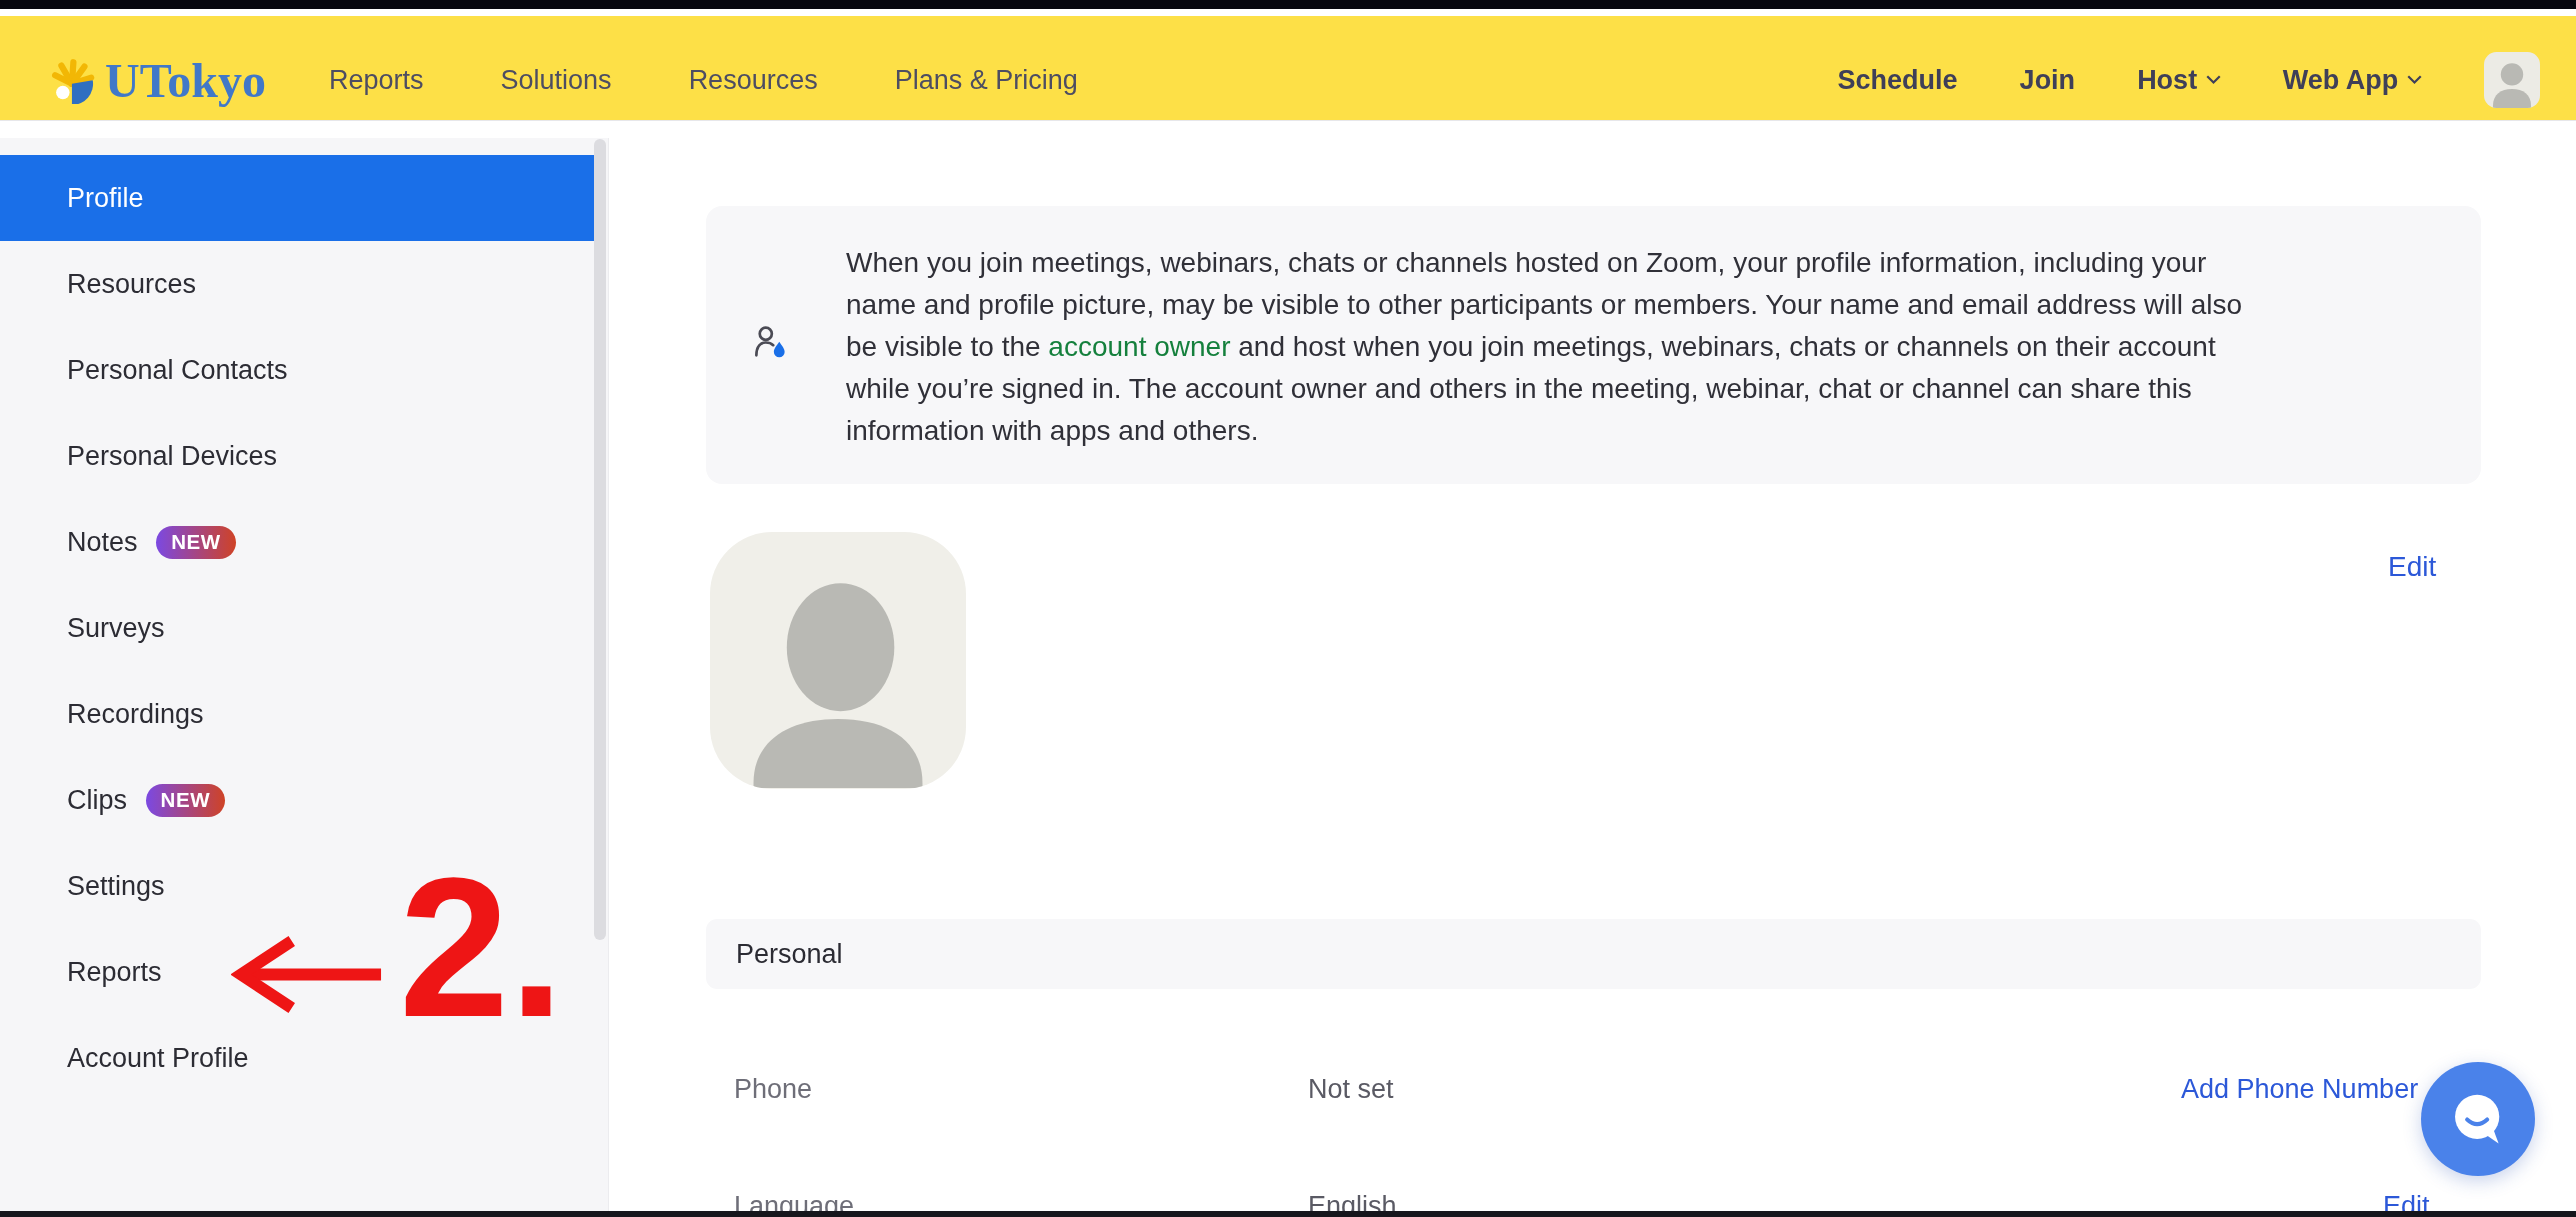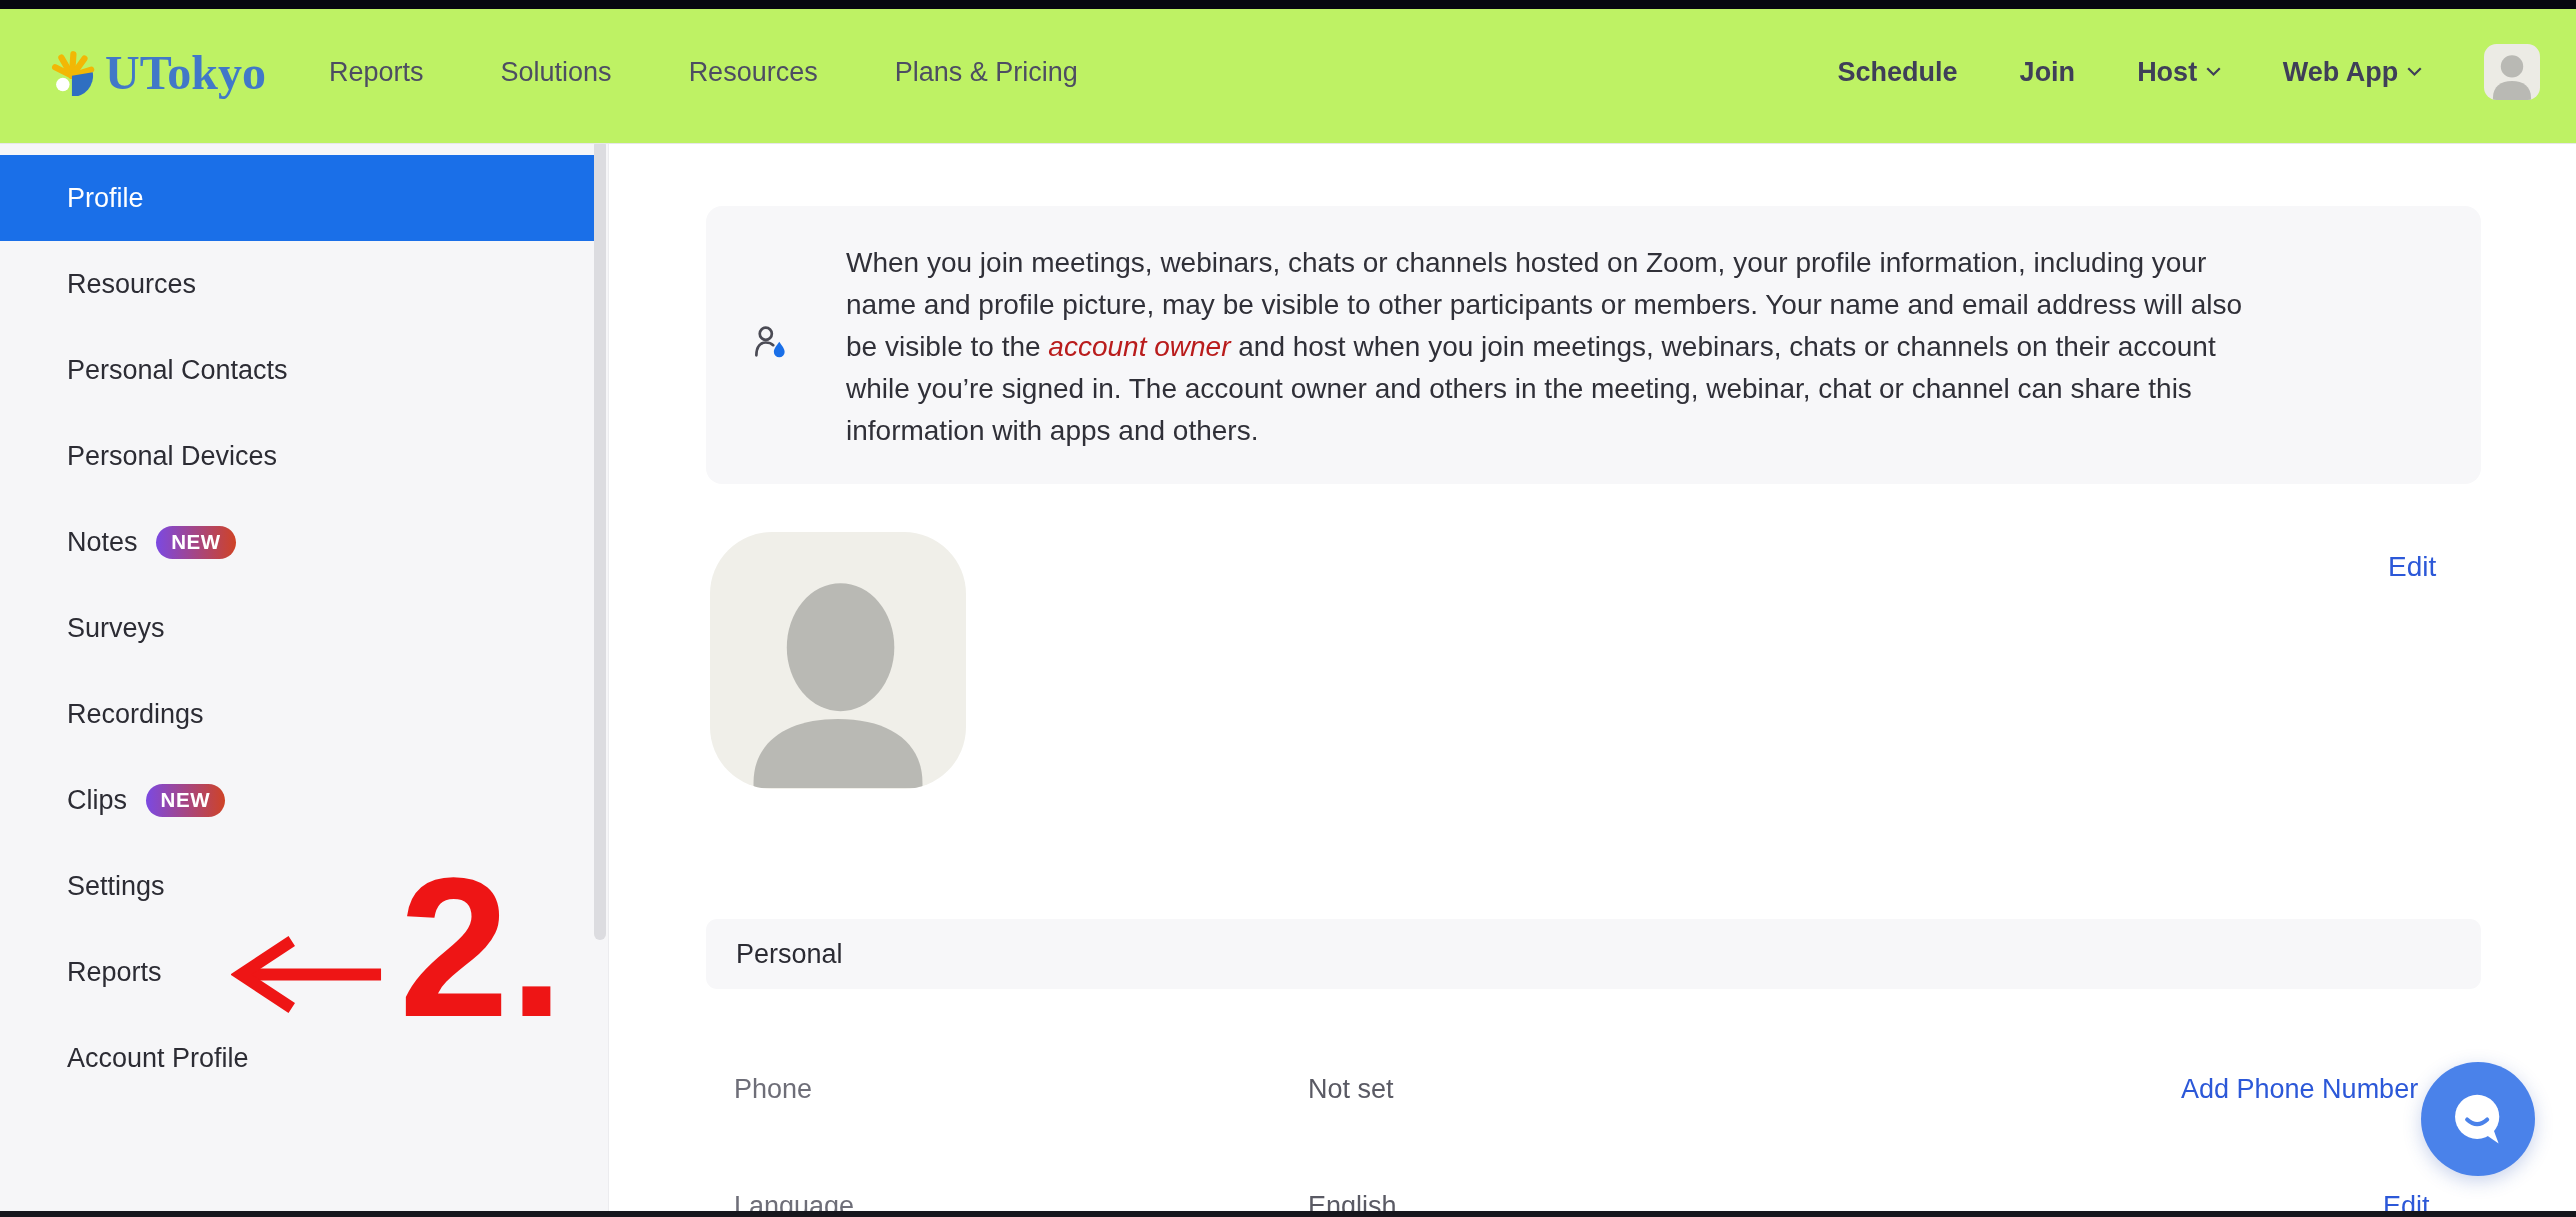--- a/index.html
+++ b/index.html
@@ -5,21 +5,21 @@
   html,body{margin:0;padding:0;}
   body{
     width:2576px;height:1217px;position:relative;overflow:hidden;
     background:#ffffff;font-family:"Liberation Sans",sans-serif;
   }
   
   .top-bar{position:absolute;left:0;top:0;width:100%;height:8.7px;background:#07070f;z-index:60;}
   .bottom-bar{position:absolute;left:0;top:1211px;width:100%;height:6.2px;background:#16161c;z-index:60;}
 
   
-  .header{position:absolute;left:0;top:8px;width:100%;height:136px;background:#bef264;
+  .header{position:absolute;left:0;top:16px;width:100%;height:105px;background:#fde047;
     border-bottom:1.2px solid #e7e7ea;box-sizing:border-box;z-index:20;}
   .logo{position:absolute;left:47px;top:0;height:128px;display:flex;align-items:center;gap:10px;}
   .logo svg{width:48px;height:48px;}
   .logo-text{font-family:"Liberation Serif",serif;font-weight:700;font-size:48px;color:#4178c8;}
   .nav-links{position:absolute;left:329px;top:0;height:128px;display:flex;align-items:center;gap:77px;}
   .nav-link{font-size:27px;color:#4d4d62;font-weight:500;white-space:nowrap;cursor:pointer;}
   .header-right{position:absolute;right:36px;top:0;height:128px;display:flex;align-items:center;gap:62px;}
   .action-link{font-size:27px;color:#3f3f58;font-weight:700;white-space:nowrap;cursor:pointer;
     display:flex;align-items:center;gap:8.7px;}
   .chev{width:15px;height:10px;}
@@ -34,21 +34,21 @@
   .side-item.active{background:#1a6fe8;color:#ffffff;}
   .new-badge{background:linear-gradient(90deg,#7b49e2,#cf4326);color:#fff;font-weight:700;
     font-size:20.5px;padding:6.2px 15px;border-radius:27px;letter-spacing:0.6px;line-height:1;}
   .scroll-thumb{position:absolute;left:594px;top:1.2px;width:12.4px;height:801px;background:#dcdce0;border-radius:6.2px;}
 
   
   .notice{position:absolute;left:706px;top:206px;width:1775px;height:278px;background:#f7f7f9;border-radius:16px;}
   .notice-icon{position:absolute;left:47px;top:119px;width:35px;height:35px;}
   .notice-text{position:absolute;left:112px;top:36px;font-size:28px;line-height:42px;color:#303038;margin-left:28px;}
   .notice-text div{white-space:nowrap;}
-  .inline-link{color:#b91c1c;cursor:pointer;font-style:italic;}
+  .inline-link{color:#15803d;cursor:pointer;}
 
   .profile-avatar{position:absolute;left:710px;top:532px;width:256px;height:257px;border-radius:62px;
     background:#f0efe9;overflow:hidden;}
   .edit-link{position:absolute;left:2388px;top:551px;font-size:28px;color:#2c58d8;font-weight:500;cursor:pointer;}
 
   .section-bar{position:absolute;left:706px;top:919px;width:1775px;height:70px;background:#f7f7f9;
     border-radius:11.2px;display:flex;align-items:center;padding-left:30px;box-sizing:border-box;}
   .section-title{font-size:27px;color:#2b2b33;}
 
   .row-label{position:absolute;font-size:27px;color:#6e6e78;white-space:nowrap;}

